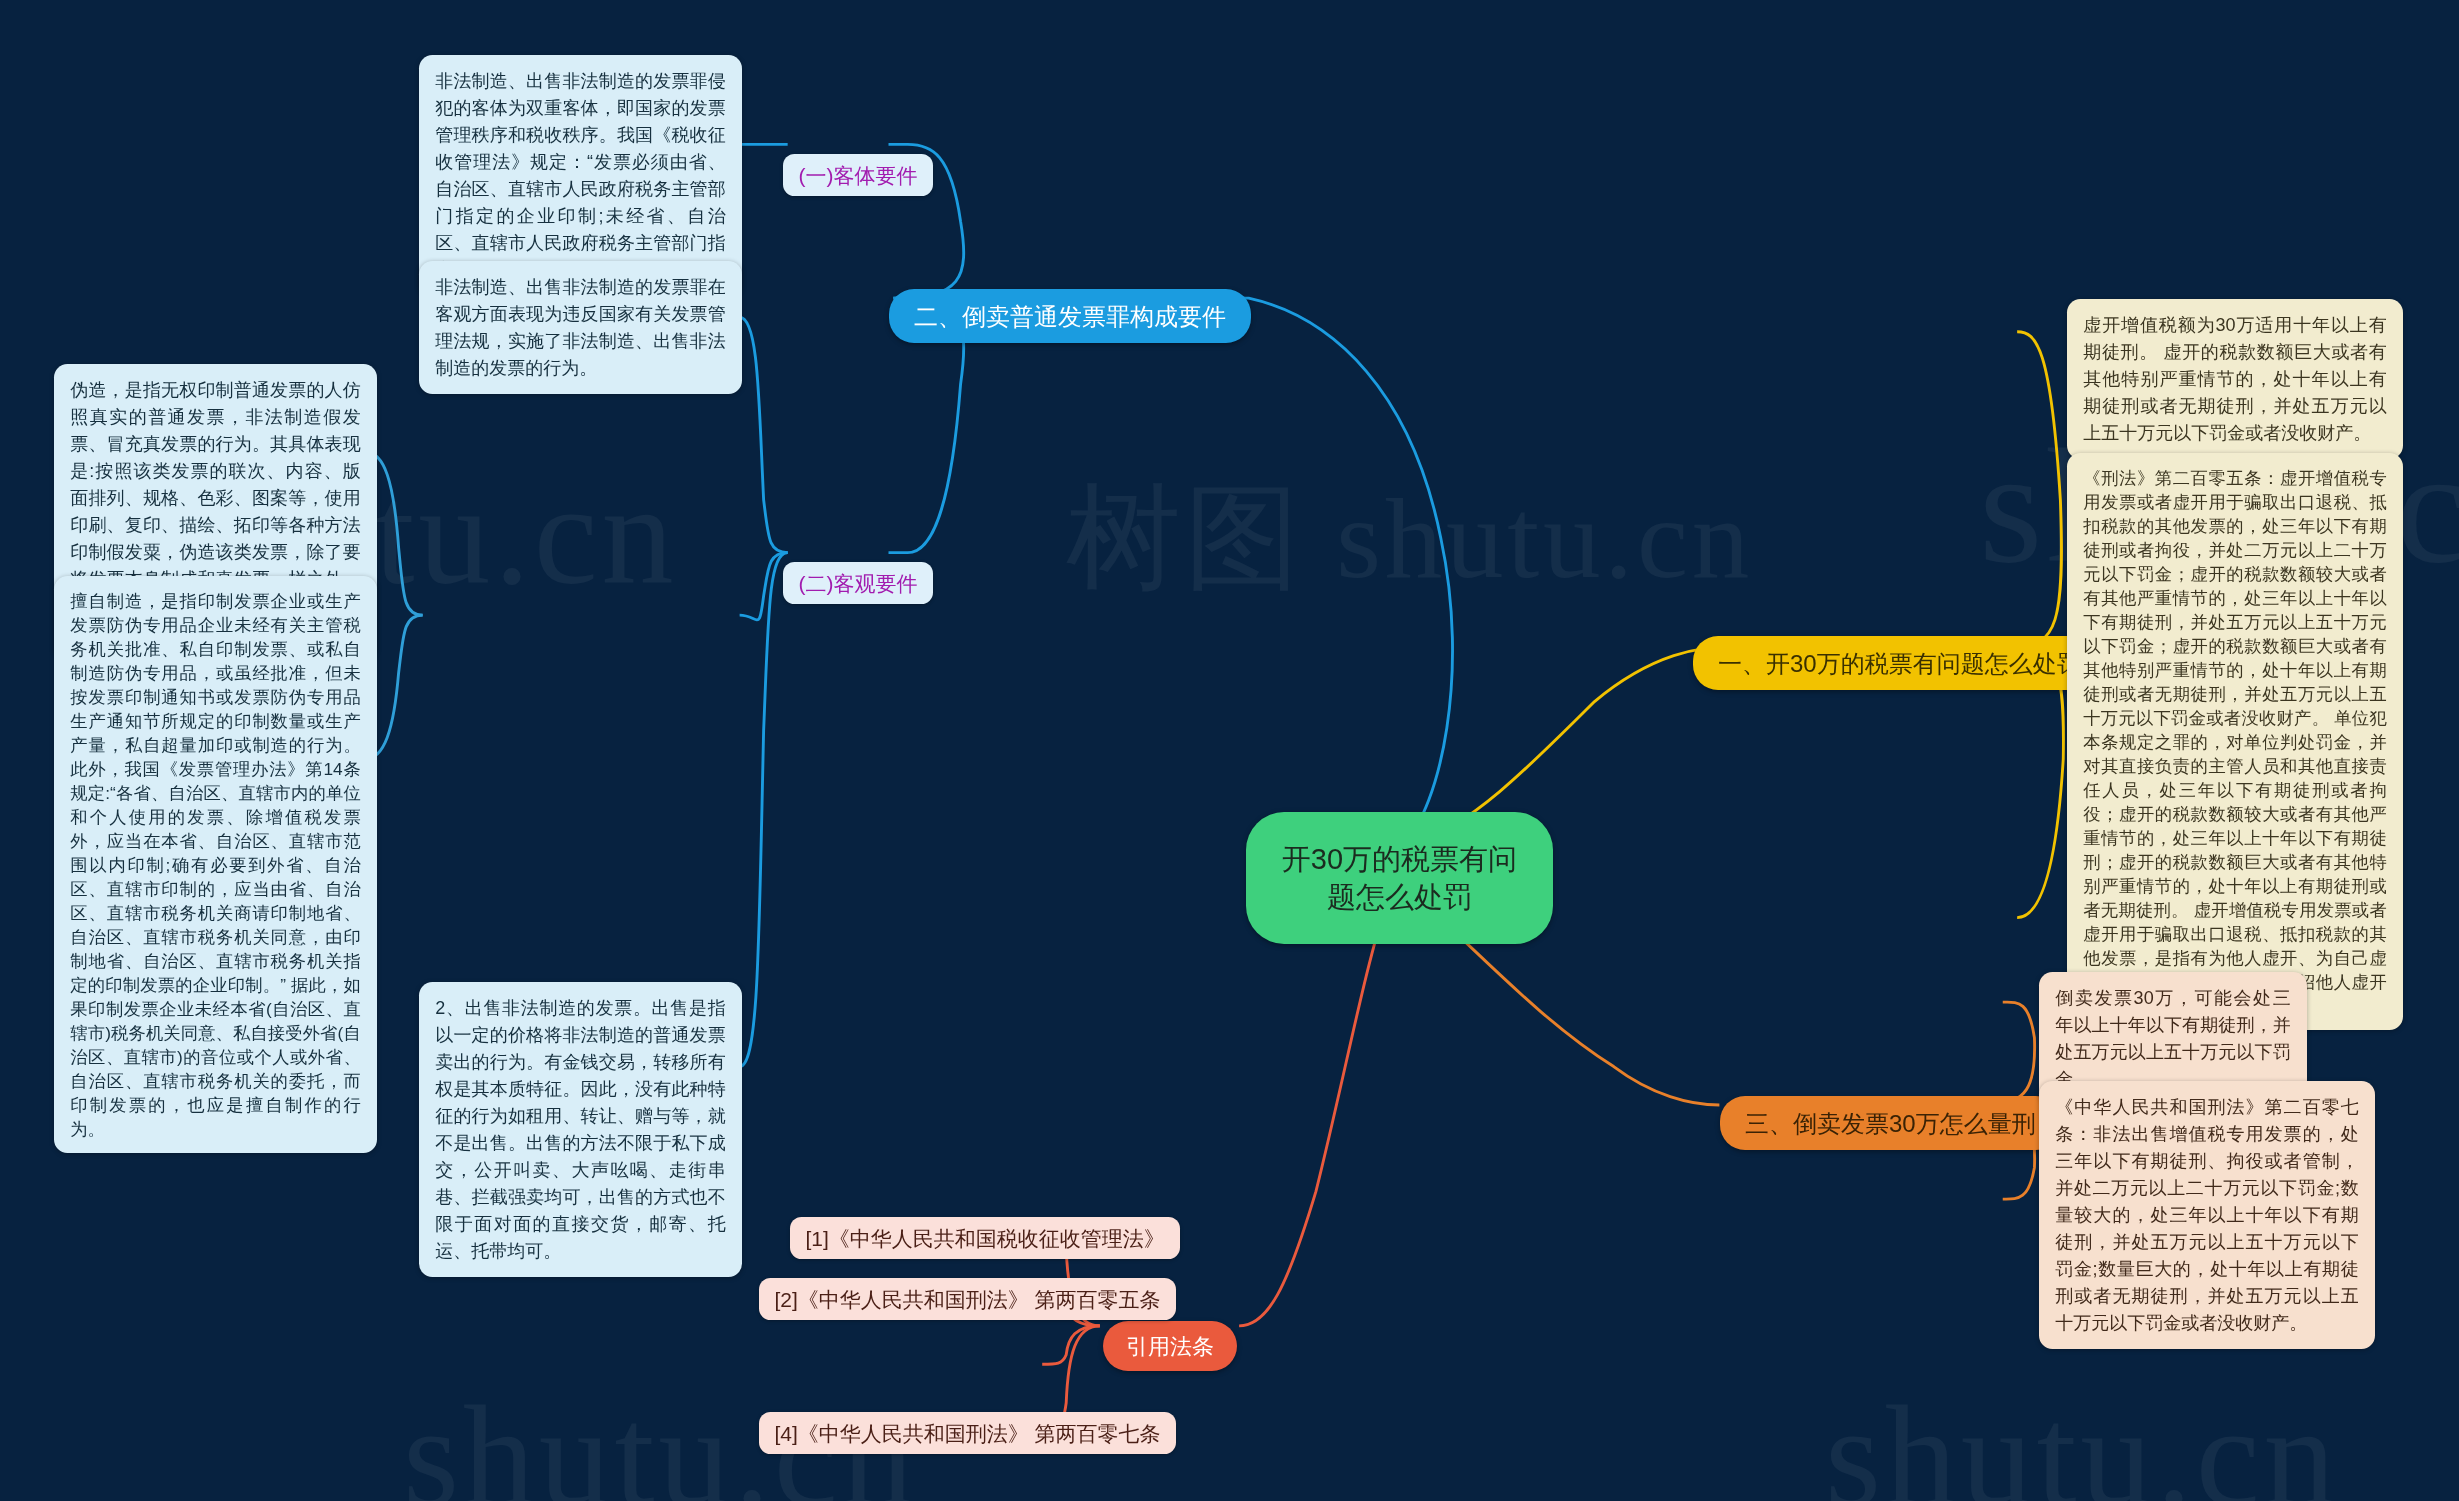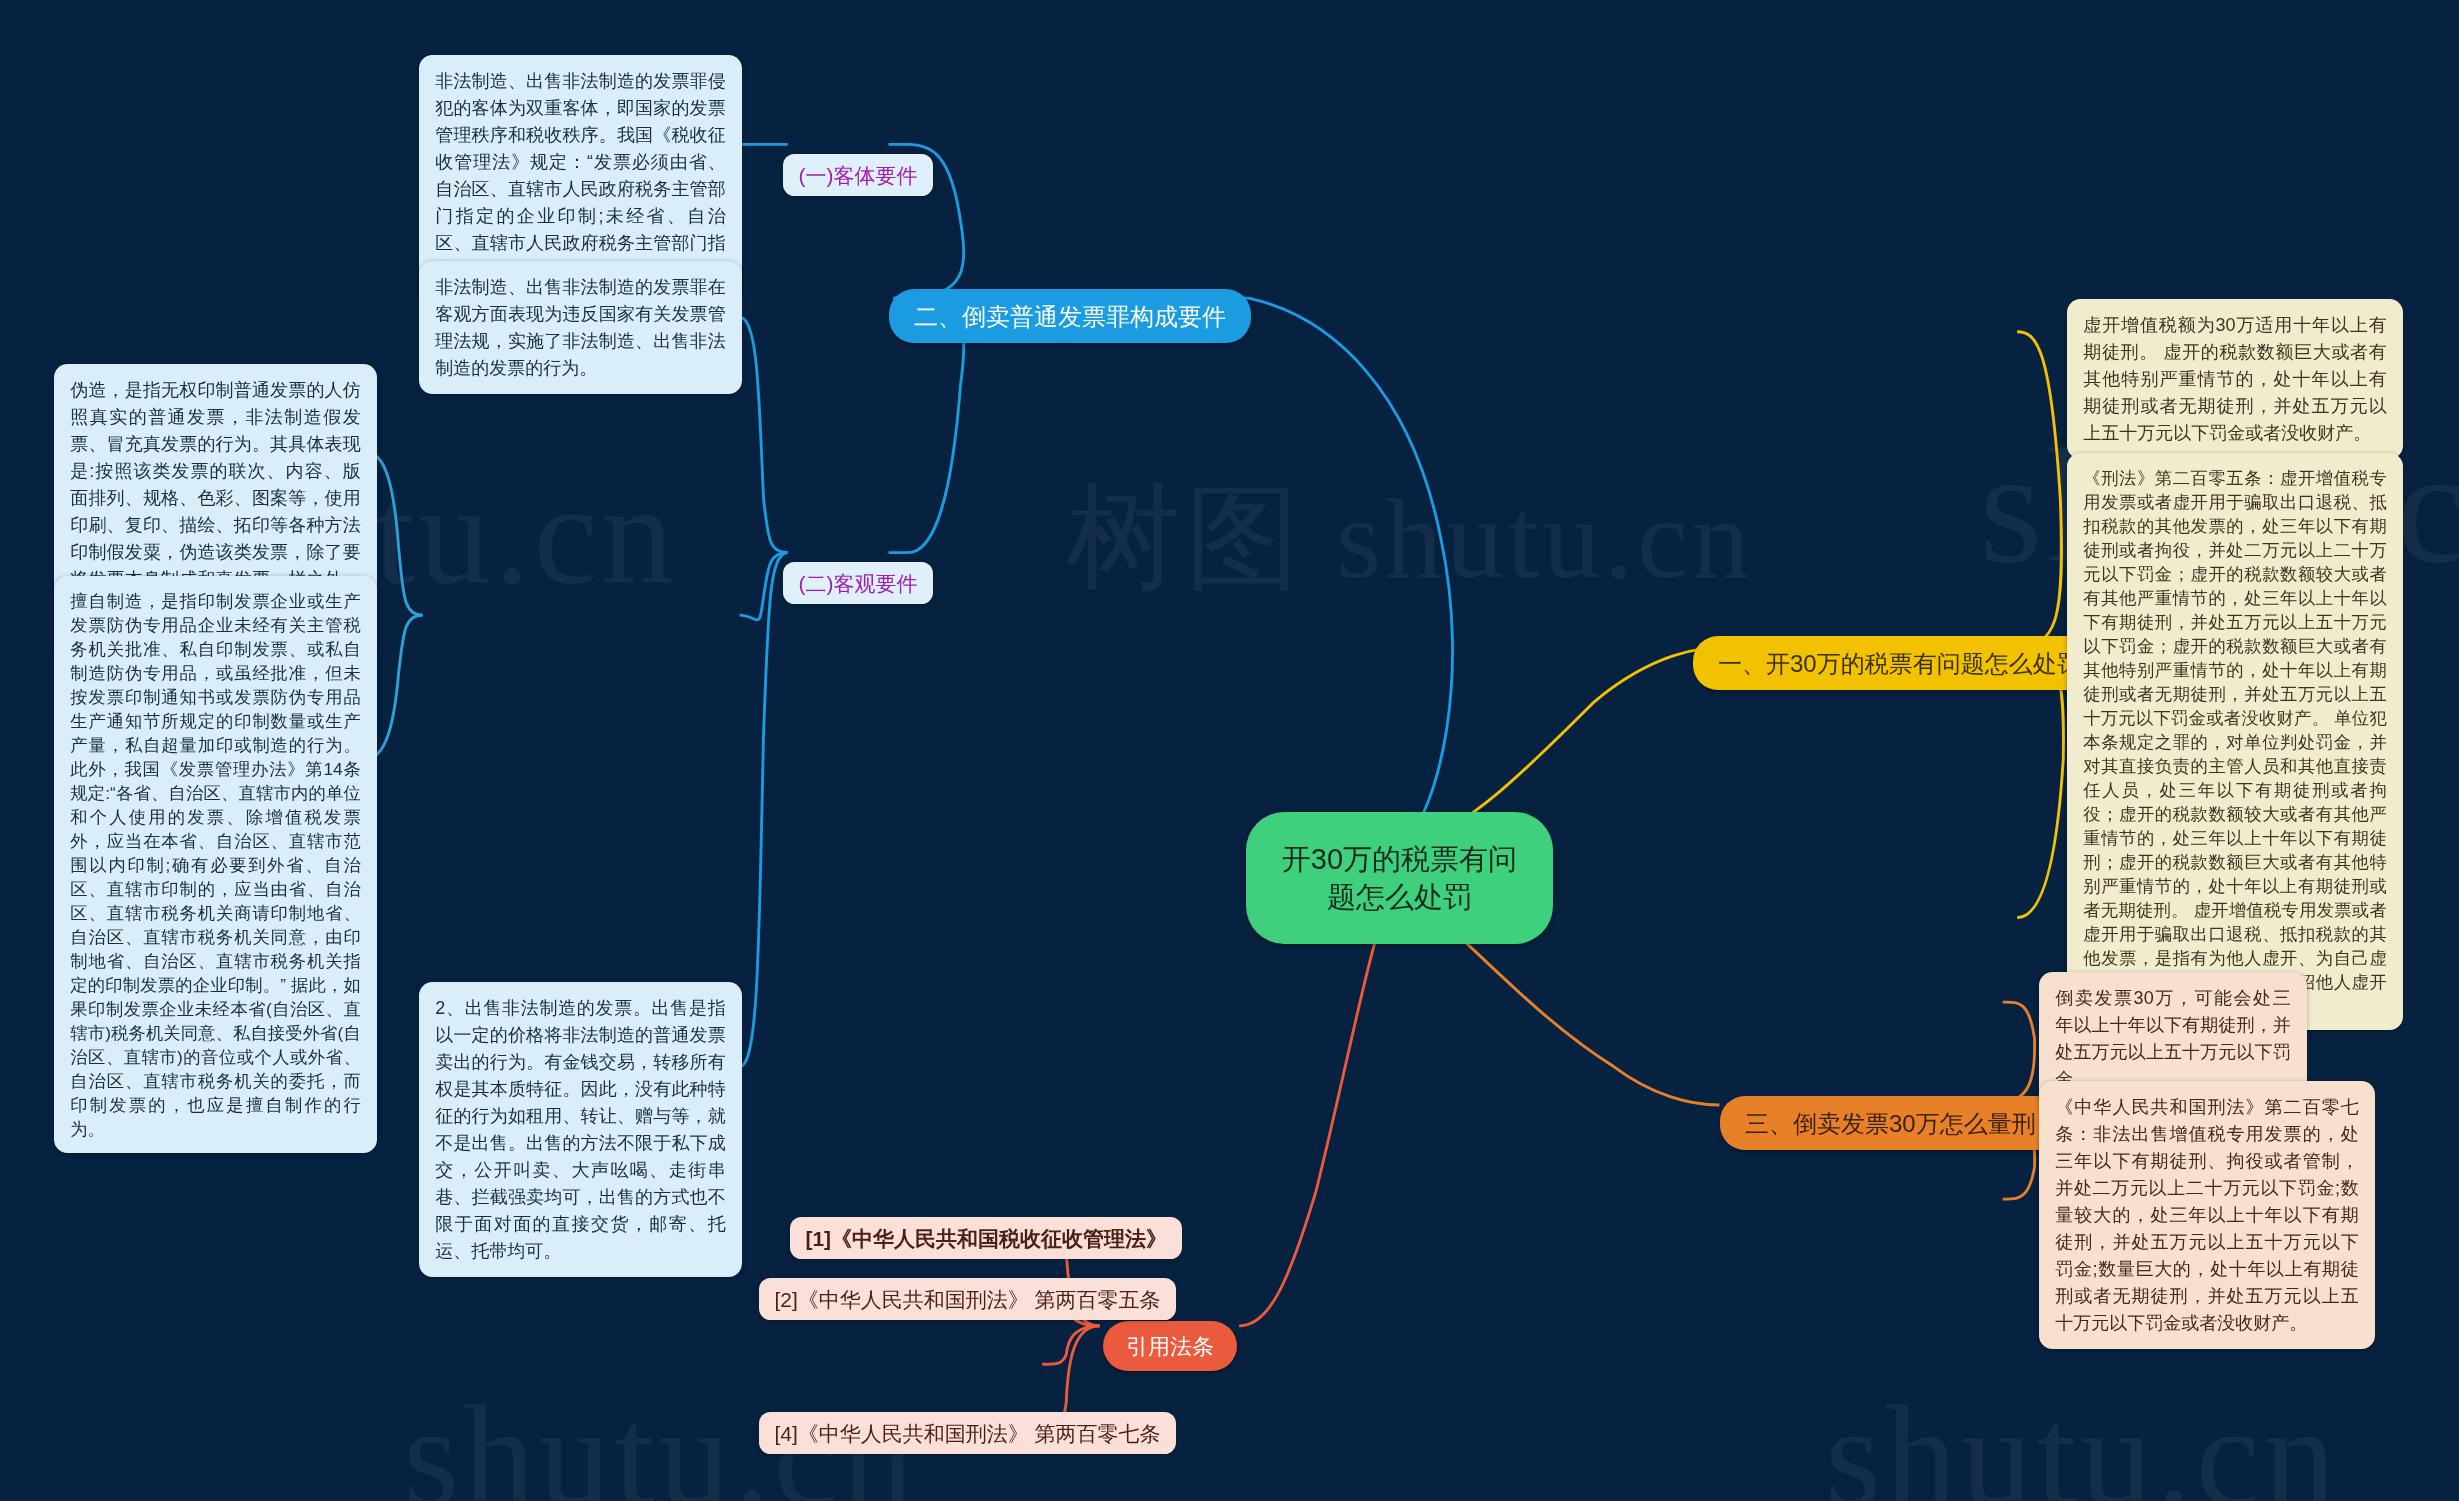--- a/index.html
+++ b/index.html
@@ -156,21 +156,21 @@
   <div class="node leaf cream" style="left:2067px;top:453px;width:336px;font-size:17.3px;line-height:24px;">《刑法》第二百零五条：虚开增值税专用发票或者虚开用于骗取出口退税、抵扣税款的其他发票的，处三年以下有期徒刑或者拘役，并处二万元以上二十万元以下罚金；虚开的税款数额较大或者有其他严重情节的，处三年以上十年以下有期徒刑，并处五万元以上五十万元以下罚金；虚开的税款数额巨大或者有其他特别严重情节的，处十年以上有期徒刑或者无期徒刑，并处五万元以上五十万元以下罚金或者没收财产。 单位犯本条规定之罪的，对单位判处罚金，并对其直接负责的主管人员和其他直接责任人员，处三年以下有期徒刑或者拘役；虚开的税款数额较大或者有其他严重情节的，处三年以上十年以下有期徒刑；虚开的税款数额巨大或者有其他特别严重情节的，处十年以上有期徒刑或者无期徒刑。 虚开增值税专用发票或者虚开用于骗取出口退税、抵扣税款的其他发票，是指有为他人虚开、为自己虚开、让他人为自己虚开、介绍他人虚开行为之一的。</div>
 
   <div class="node pill orange" style="left:1720px;top:1074px;">三、倒卖发票30万怎么量刑</div>
 
   <div class="node leaf peach" style="left:2039px;top:972px;width:268px;">倒卖发票30万，可能会处三年以上十年以下有期徒刑，并处五万元以上五十万元以下罚金。</div>
 
   <div class="node leaf peach" style="left:2039px;top:1081px;width:336px;">《中华人民共和国刑法》第二百零七条：非法出售增值税专用发票的，处三年以下有期徒刑、拘役或者管制，并处二万元以上二十万元以下罚金;数量较大的，处三年以上十年以下有期徒刑，并处五万元以上五十万元以下罚金;数量巨大的，处十年以上有期徒刑或者无期徒刑，并处五万元以上五十万元以下罚金或者没收财产。</div>
 
   <div class="node pill red" style="left:1103px;top:1299px;padding:9.6px 23px;font-size:22px;">引用法条</div>
 
-  <div class="node chip pinkish" style="left:790px;top:1217px;font-weight:bold;">[1]《中华人民共和国税收征收管理法》</div>
+  <div class="node chip pinkish" style="left:790px;top:1217px;">[1]《中华人民共和国税收征收管理法》</div>
 
   <div class="node chip pinkish" style="left:759px;top:1278px;">[2]《中华人民共和国刑法》 第两百零五条</div>
 
 
   <div class="node chip pinkish" style="left:759px;top:1412px;">[4]《中华人民共和国刑法》 第两百零七条</div>
 
 </div>
 
 
 </body></html>

